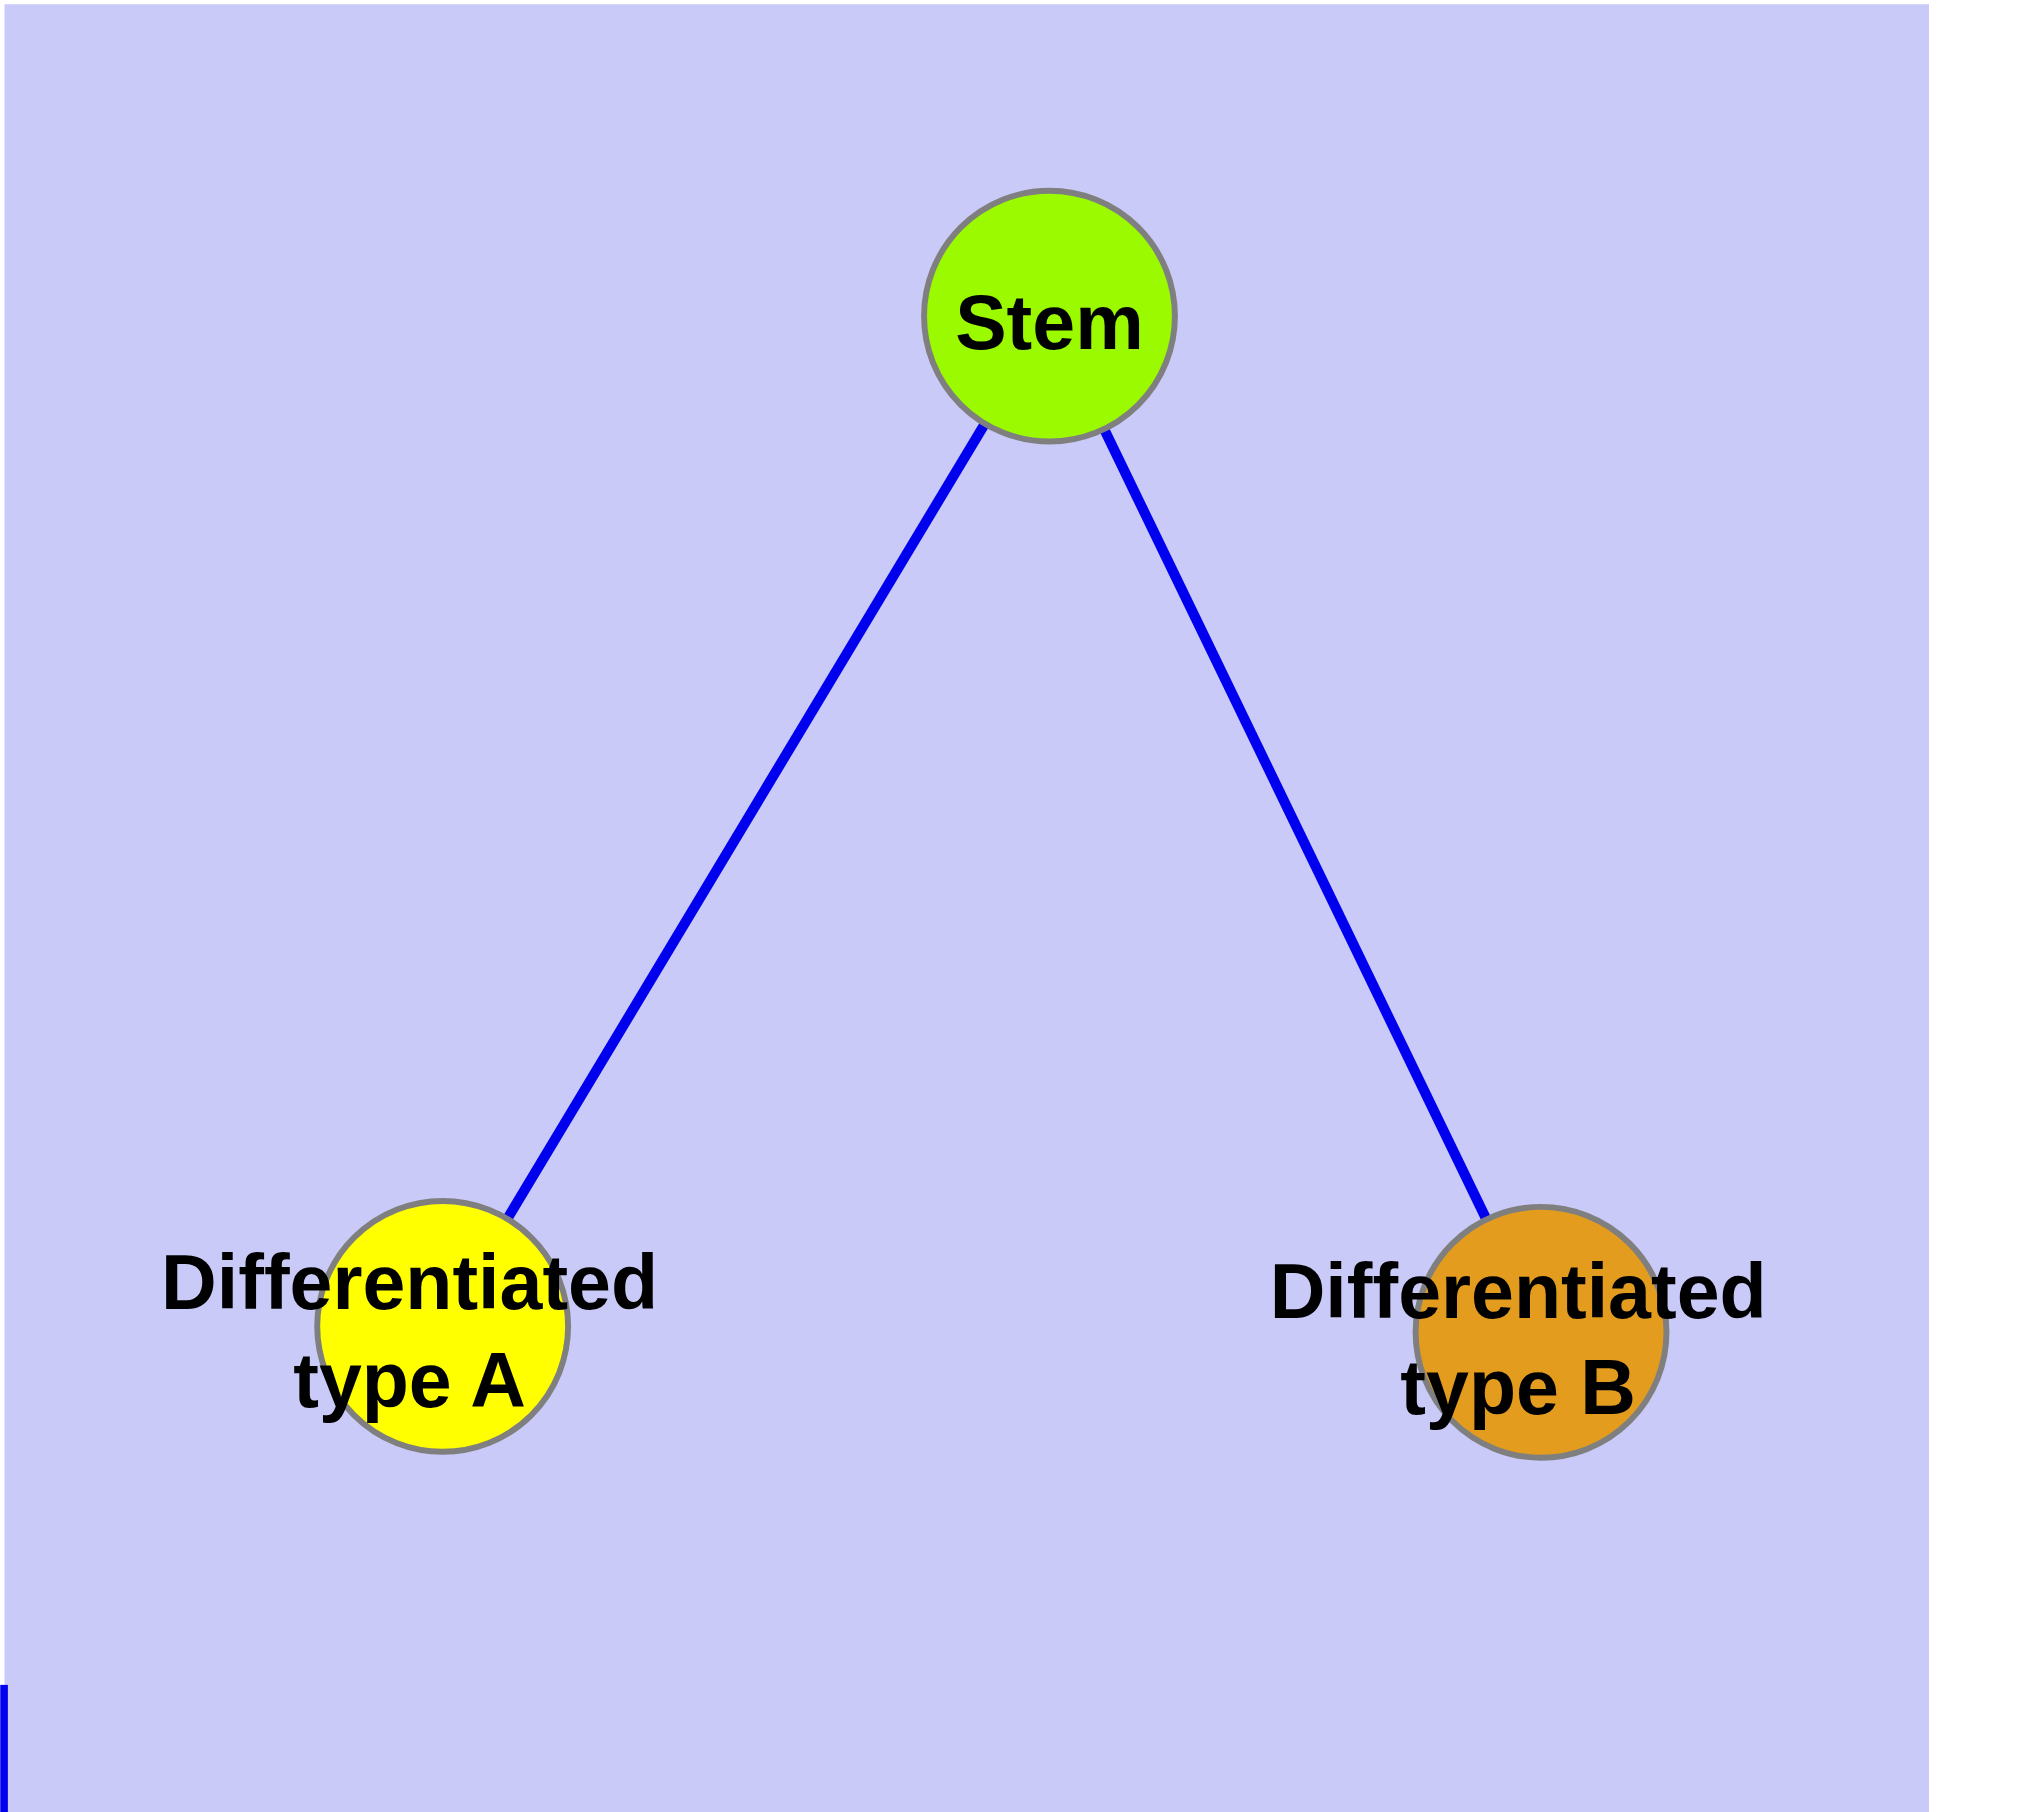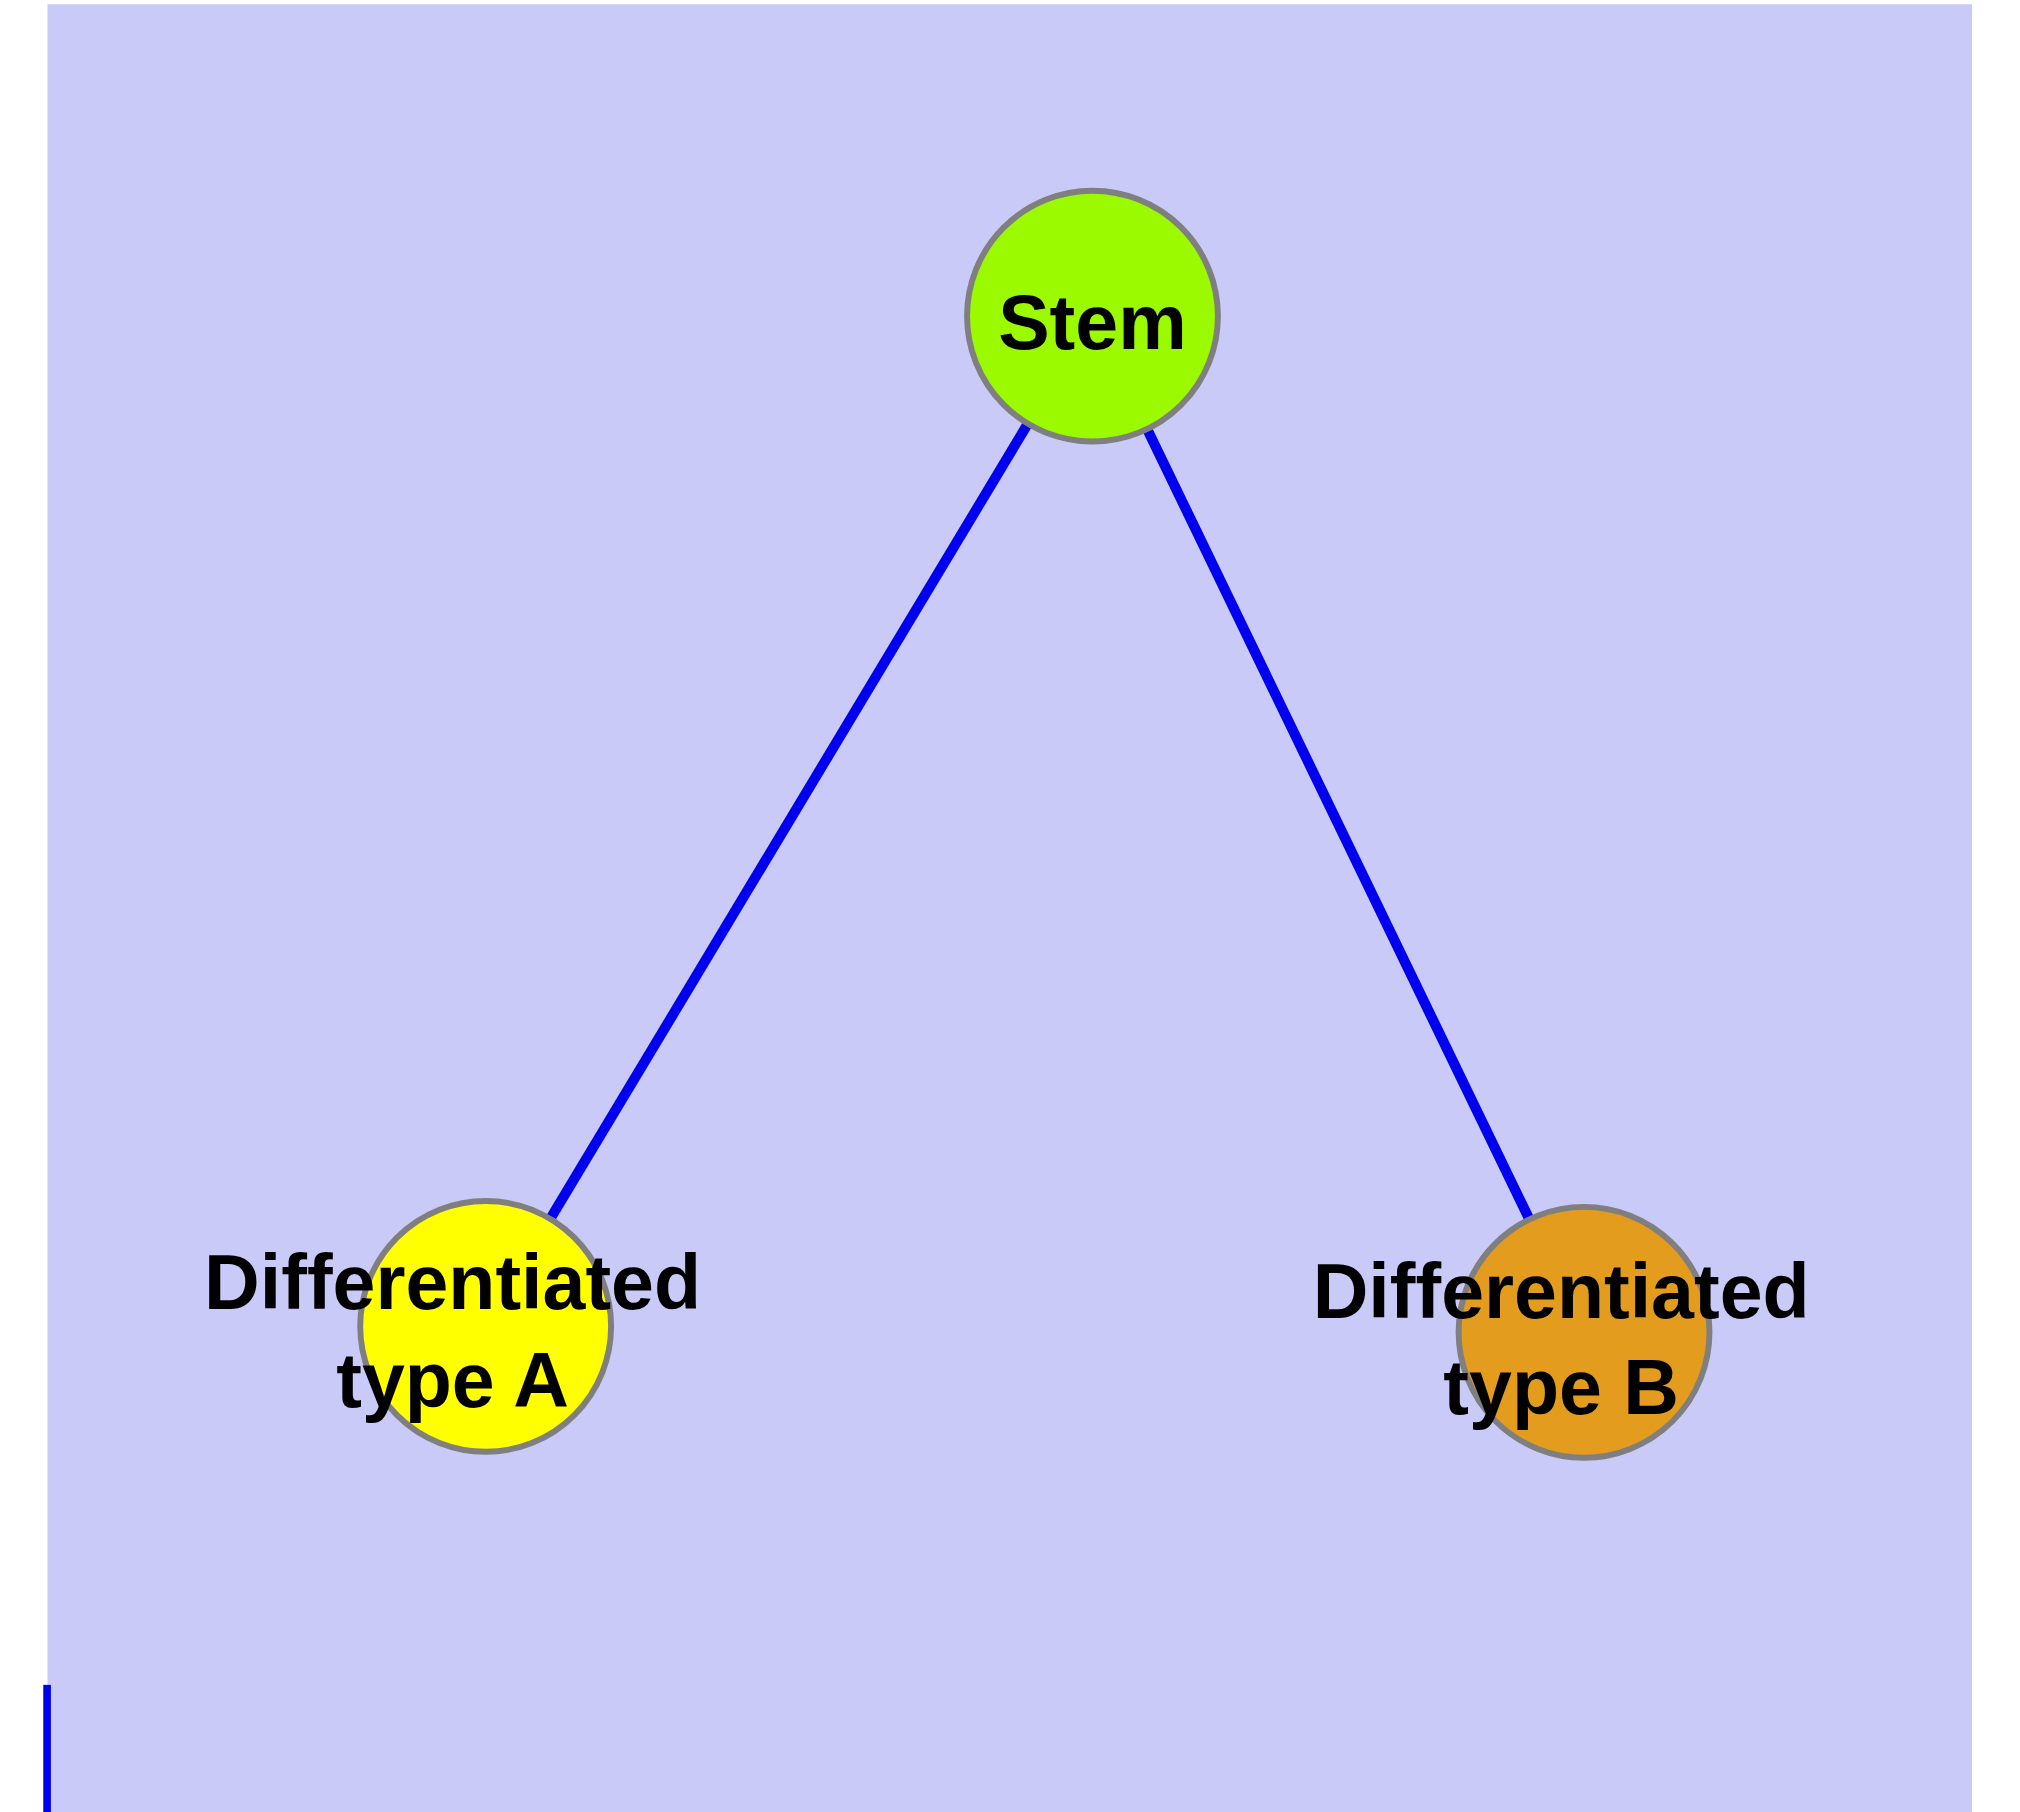--- a/index.html
+++ b/index.html
@@ -7,21 +7,20 @@
     padding: 0;
     background: #ffffff;
     font-family: "Liberation Sans", sans-serif;
   }
   .stage {
     position: relative;
     width: 1929px;
     height: 1812px;
     background: #ffffff;
     overflow: hidden;
-    margin-left: 43px;
   }
   svg { display: block; }
   .node-circle {
     stroke: #7F7F7F;
     stroke-width: 7;
   }
   .graph-edge {
     stroke-width: 12;
     fill: none;
   }

